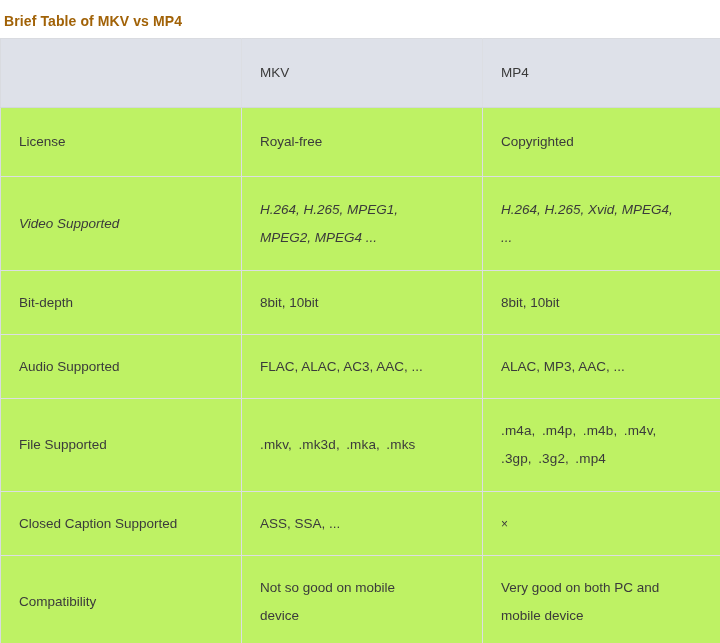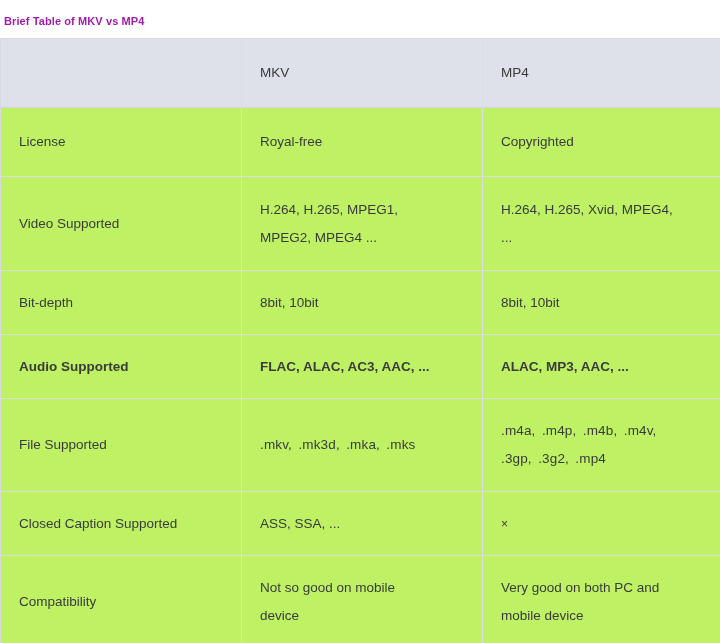--- a/index.html
+++ b/index.html
@@ -20,23 +20,23 @@
     width: 720px;
     height: 643px;
     background: #ffffff;
     box-sizing: border-box;
   }
 
   .page-title {
     position: absolute;
     left: 4px;
     top: 12px;
-    font-size: 11px;
+    font-size: 14px;
     font-weight: bold;
-    color: #a21caf;
+    color: #a16207;
     letter-spacing: 0.1px;
     line-height: 18px;
     white-space: nowrap;
   }
 
   .table-wrap {
     position: absolute;
     left: 0px;
     top: 38px;
     width: 726px;
@@ -78,23 +78,23 @@
   table.compare thead th.blank {
     
   }
 
   table.compare tbody td {
     background: #bef264;
   }
 
   
   tr.r-license td        { height: 68px; }
-  tr.r-video td          { height: 93px; }
+  tr.r-video td          { height: 93px; font-style: italic; }
   tr.r-bitdepth td       { height: 63px; }
-  tr.r-audio td          { height: 63px; font-weight: bold; }
+  tr.r-audio td          { height: 63px; }
   tr.r-fileext td        { height: 92px; }
   tr.r-caption td        { height: 63px; margin-left: 36px; }
   tr.r-compat td         { height: 92px; }
 
   .label-cell { color: #3b3b3b; }
 
   .multiline {
     display: block;
     line-height: 28px;
   }

